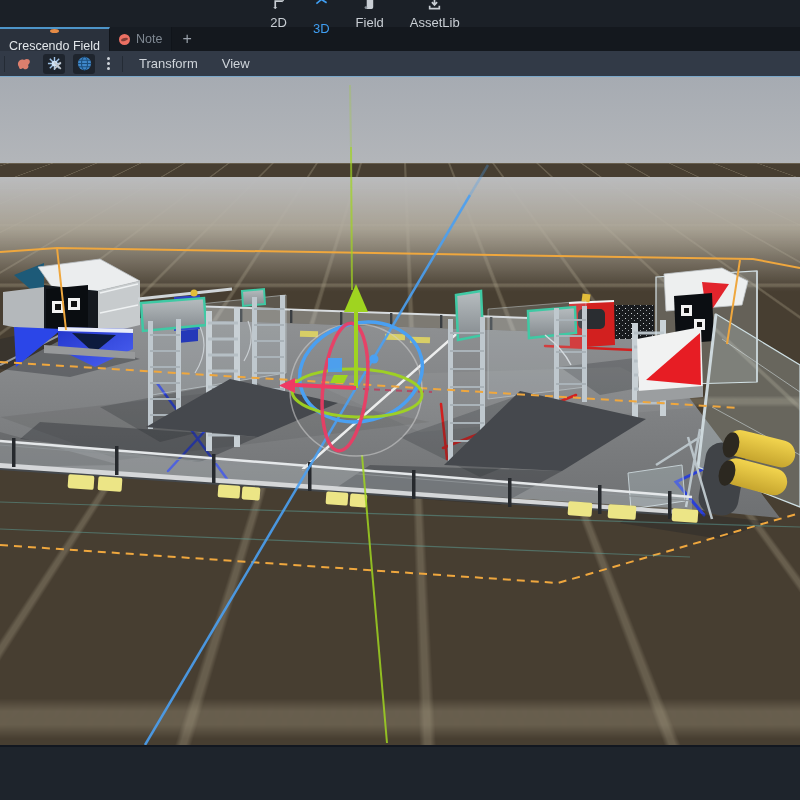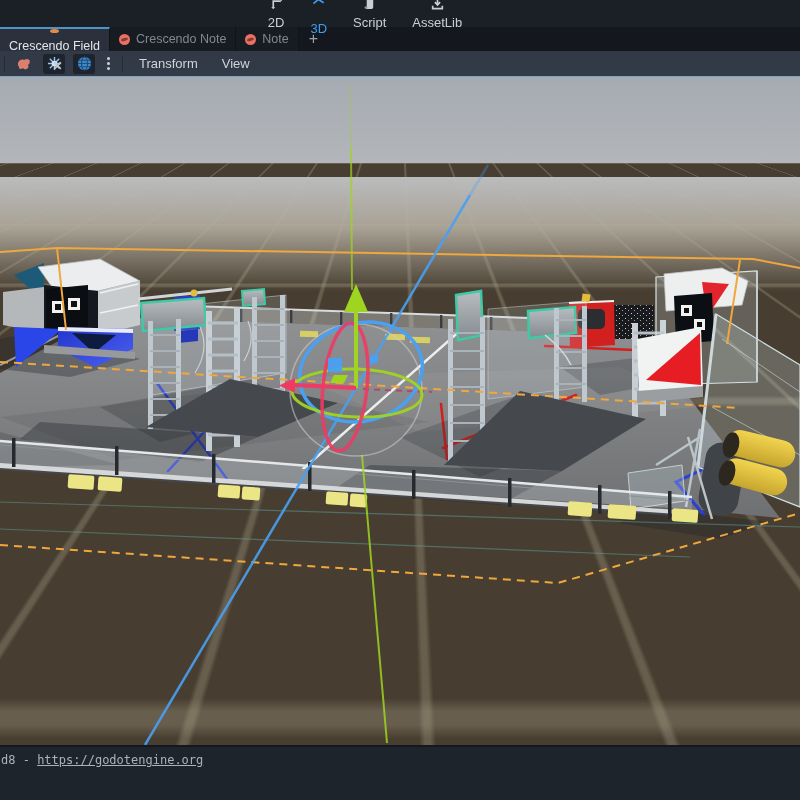--- a/index.html
+++ b/index.html
@@ -71,42 +71,38 @@
     </span>
     <span>3D</span>
   </div>
   <div class="ctx-btn">
     <span>
       <svg width="13" height="13" viewBox="0 0 14 14">
           <path d="M4 1.5 h7 v9.5 a1.8 1.8 0 0 1 -1.8 1.8 h-6.5 a1.6 1.6 0 0 0 1.3 -1.6 V1.5Z" fill="#c9ced4"></path>
           <circle cx="3.2" cy="11.4" r="1.5" fill="#8a9199"></circle>
         </svg>
     </span>
-    <span>Script</span>
+    <span>Field</span>
   </div>
   <div class="ctx-btn">
     <span>
       <svg width="13" height="13" viewBox="0 0 14 14">
           <path d="M7 1.5 V7.5 M4.2 5.5 7 8.6 9.8 5.5" fill="none" stroke="#c9ced4" stroke-width="1.8"></path>
           <path d="M1.8 9.5 V12.5 H12.2 V9.5" fill="none" stroke="#c9ced4" stroke-width="1.8"></path>
         </svg>
     </span>
     <span>AssetLib</span>
   </div>
 </div>
 
 <div class="tabbar">
   <div class="tab active">
     <span class="ring"></span>
     <span>Crescendo Field</span>
     <span class="close">✕</span>
-  </div>
-  <div class="tab">
-    <span class="node-dot"></span>
-    <span>Crescendo Note</span>
   </div>
   <div class="tab">
     <span class="node-dot"></span>
     <span>Note</span>
   </div>
   <div class="tab-add">+</div>
 </div>
 
 <div class="vtoolbar">
   <span class="vsep"></span>
@@ -403,14 +399,13 @@
       <path d="M295,308 L356,311" style="stroke:var(--axis-x-red)" stroke-width="4"></path>
       <path d="M295,301 L295,316 L279,308.5 Z" style="fill:var(--axis-x-red)"></path>
     </g>
     <rect x="328" y="281" width="14" height="14" style="fill:var(--axis-z-blue)" opacity=".95"></rect>
     <path d="M334,298 L348,298 L344,306 L330,306 Z" style="fill:var(--axis-y-green)"></path>
     <circle cx="374" cy="282" r="4.5" style="fill:var(--axis-z-blue)"></circle>
   </svg>
 </div>
 
 <div class="console">
-  <div><span>d8 - </span><span class="lnk">https://godotengine.org</span></div>
 </div>
 
 </body></html>

